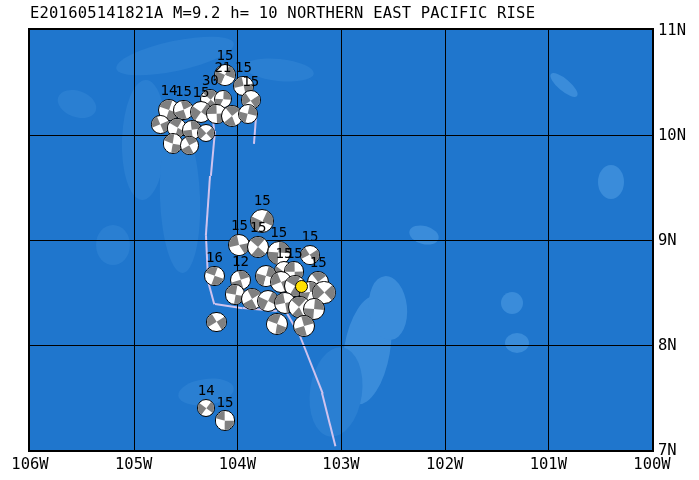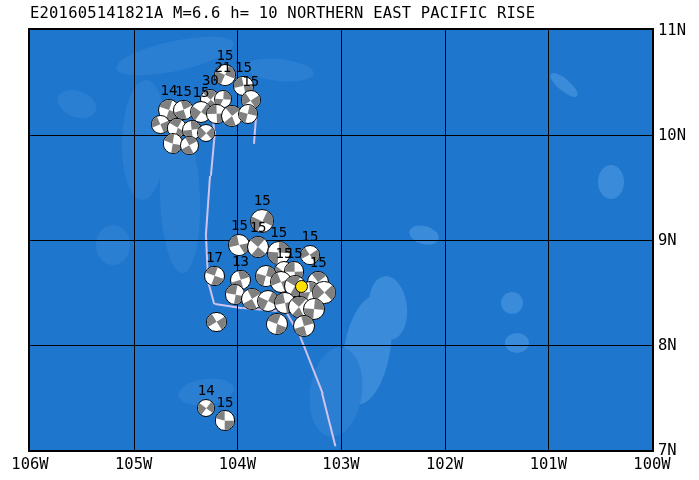--- a/index.html
+++ b/index.html
@@ -46,21 +46,21 @@
 
   .bblabel{position:absolute;color:#000;font-size:14px;
            transform:translateX(-50%); white-space:nowrap;}
 
   #mainshock{position:absolute;width:13px;height:13px;border-radius:50%;
              background:#ffe000;border:1.3px solid #000;box-sizing:border-box;}
 </style>
 </head>
 <body>
 
-<div id="title">E201605141821A M=6.6 h= 10 NORTHERN EAST PACIFIC RISE</div>
+<div id="title">E201605141821A M=9.2 h= 10 NORTHERN EAST PACIFIC RISE</div>
 
 <div id="plot">
   <div id="bathy-layer">
       <div class="bathy d2" style="left: 85.1333px; top: 11.25px; width: 120px; height: 30px; transform: rotate(-12deg);"></div>
       <div class="bathy d2" style="left: 213.8px; top: 28.9px; width: 70px; height: 22px; transform: rotate(6deg);"></div>
       <div class="bathy d2" style="left: 92.0333px; top: 50.25px; width: 44px; height: 120px; transform: rotate(2deg);"></div>
       <div class="bathy d2" style="left: 130.317px; top: 93px; width: 40px; height: 150px; transform: rotate(-2deg);"></div>
       <div class="bathy d3" style="left: 313.917px; top: 265.25px; width: 46px; height: 110px; transform: rotate(10deg);"></div>
       <div class="bathy d3" style="left: 338.65px; top: 246.25px; width: 38px; height: 64px; transform: rotate(-6deg);"></div>
       <div class="bathy d2" style="left: 279.817px; top: 317.25px; width: 52px; height: 90px; transform: rotate(8deg);"></div>
@@ -292,22 +292,22 @@
       <div class="bblabel" style="left: 192.82px; top: 29px;">21</div>
       <div class="bblabel" style="left: 220.81px; top: 43.35px;">15</div>
       <div class="bblabel" style="left: 138.913px; top: 51.8px;">14</div>
       <div class="bblabel" style="left: 153.427px; top: 52.8px;">15</div>
       <div class="bblabel" style="left: 171.05px; top: 53.9px;">15</div>
       <div class="bblabel" style="left: 232.213px; top: 162.1px;">15</div>
       <div class="bblabel" style="left: 209.407px; top: 187.25px;">15</div>
       <div class="bblabel" style="left: 228.067px; top: 189.35px;">15</div>
       <div class="bblabel" style="left: 248.8px; top: 193.6px;">15</div>
       <div class="bblabel" style="left: 279.9px; top: 197.7px;">15</div>
-      <div class="bblabel" style="left: 184.527px; top: 218.7px;">17</div>
-      <div class="bblabel" style="left: 210.443px; top: 222.9px;">13</div>
+      <div class="bblabel" style="left: 184.527px; top: 218.7px;">16</div>
+      <div class="bblabel" style="left: 210.443px; top: 222.9px;">12</div>
       <div class="bblabel" style="left: 253.983px; top: 214.5px;">15</div>
       <div class="bblabel" style="left: 264.35px; top: 214.5px;">15</div>
       <div class="bblabel" style="left: 288.193px; top: 224px;">15</div>
       <div class="bblabel" style="left: 176.233px; top: 352px;">14</div>
       <div class="bblabel" style="left: 194.893px; top: 363.6px;">15</div>
     </div>
 </div>
 
 <div id="axis-layer">
     <div class="xtick" style="left: 30px;">106W</div>

